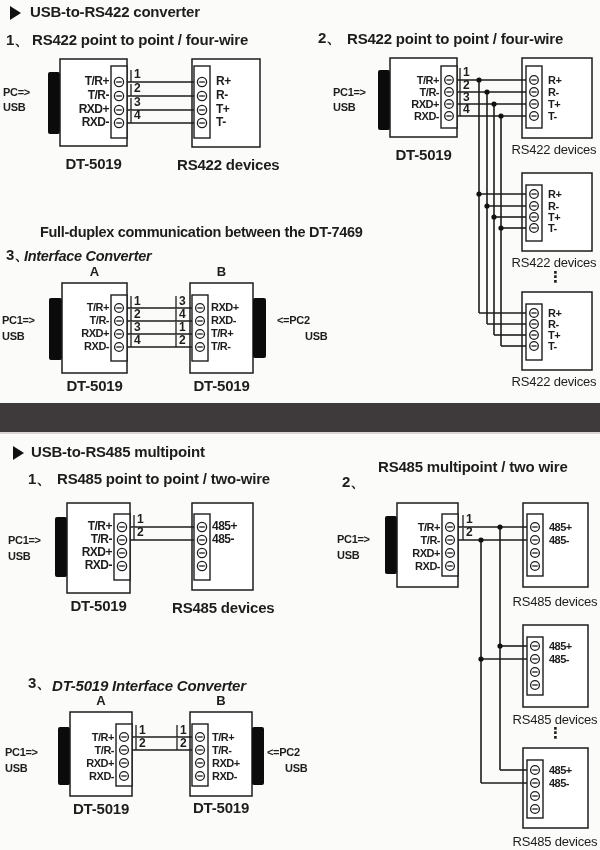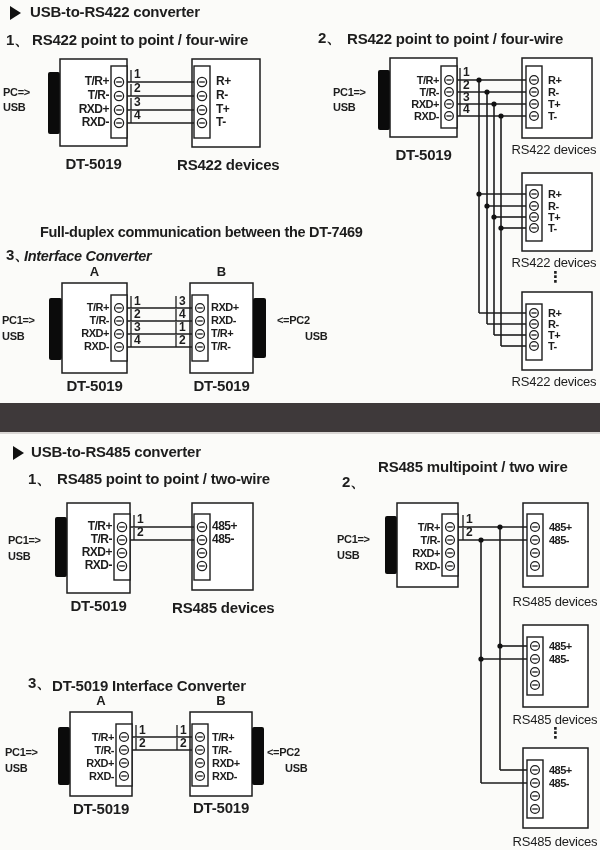--- a/index.html
+++ b/index.html
@@ -404,21 +404,21 @@
   <span class="t pin-s" style="left:211px;top:301px;">RXD+</span>
   <span class="t pin-s" style="left:211px;top:314px;">RXD-</span>
   <span class="t pin-s" style="left:211px;top:327px;">T/R+</span>
   <span class="t pin-s" style="left:211px;top:340px;">T/R-</span>
   <span class="t modlbl" style="left:62px;top:377px;width:65px;">DT-5019</span>
   <span class="t modlbl" style="left:190px;top:377px;width:63px;">DT-5019</span>
 
   <div class="divider"></div>
 
   <span class="tri" style="left:13px;top:446px;"></span>
-  <span class="t title" style="left:31px;top:443px;">USB-to-RS485 converter</span>
+  <span class="t title" style="left:31px;top:443px;">USB-to-RS485 multipoint</span>
 
   <span class="t num" style="left:28px;top:470px;">1、</span>
   <span class="t title" style="left:57px;top:470px;">RS485 point to point / two-wire</span>
   <span class="t pc" style="left:8px;top:534px;">PC1=&gt;</span>
   <span class="t pc" style="left:8px;top:550px;">USB</span>
   <span class="t pin pr" style="left:70px;top:520px;width:42px;">T/R+</span>
   <span class="t pin pr" style="left:70px;top:533px;width:42px;">T/R-</span>
   <span class="t pin pr" style="left:70px;top:546px;width:42px;">RXD+</span>
   <span class="t pin pr" style="left:70px;top:559px;width:42px;">RXD-</span>
   <span class="t wnum" style="left:137px;top:513px;">1</span>
@@ -443,21 +443,21 @@
   <span class="t pin-s" style="left:549px;top:640px;">485+</span>
   <span class="t pin-s" style="left:549px;top:653px;">485-</span>
   <span class="t pin-s" style="left:549px;top:764px;">485+</span>
   <span class="t pin-s" style="left:549px;top:777px;">485-</span>
   <span class="t devlbl" style="left:505px;top:595px;width:100px;">RS485 devices</span>
   <span class="t devlbl" style="left:505px;top:713px;width:100px;">RS485 devices</span>
   <span class="t vdots" style="left:548px;top:725px;width:12px;">⋮</span>
   <span class="t devlbl" style="left:505px;top:835px;width:100px;">RS485 devices</span>
 
   <span class="t num" style="left:28px;top:674px;">3、</span>
-  <span class="t title" style="left:52px;top:677px;">DT-5019 Interface Converter</span>
+  <span class="t title" style="left:52px;top:677px;font-style:italic;">DT-5019 Interface Converter</span>
   <span class="t unit" style="left:70px;top:694px;width:62px;">A</span>
   <span class="t unit" style="left:190px;top:694px;width:62px;">B</span>
   <span class="t pc" style="left:5px;top:746px;">PC1=&gt;</span>
   <span class="t pc" style="left:5px;top:762px;">USB</span>
   <span class="t pc" style="left:267px;top:746px;">&lt;=PC2</span>
   <span class="t pc" style="left:285px;top:762px;">USB</span>
   <span class="t pin-s pr" style="left:74px;top:731px;width:40px;">T/R+</span>
   <span class="t pin-s pr" style="left:74px;top:744px;width:40px;">T/R-</span>
   <span class="t pin-s pr" style="left:74px;top:757px;width:40px;">RXD+</span>
   <span class="t pin-s pr" style="left:74px;top:770px;width:40px;">RXD-</span>

